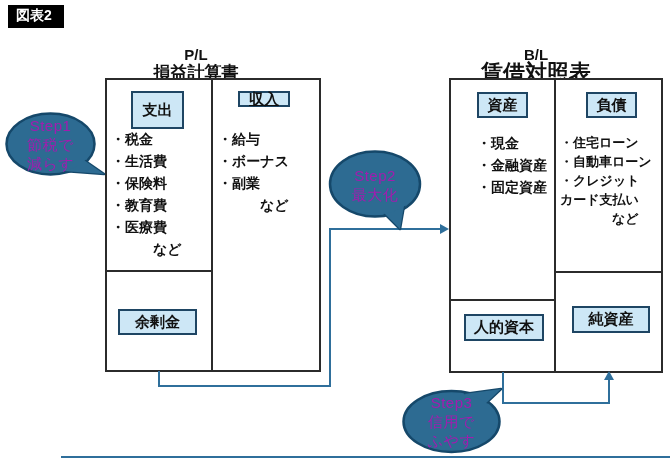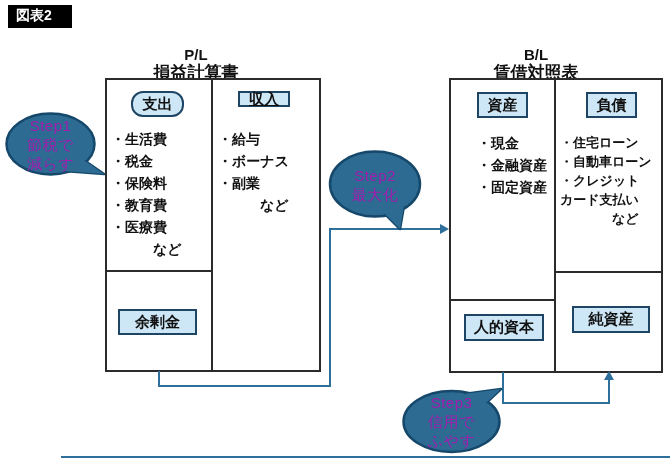--- a/index.html
+++ b/index.html
@@ -2,26 +2,26 @@
 <html><head>
 <meta charset="utf-8">
 <style>
   html,body { margin:0; padding:0; background:#ffffff; }
   .stage {
     position:relative; width:670px; height:460px; background:#ffffff;
     font-family:"Liberation Sans","DejaVu Sans",sans-serif; overflow:hidden;
   }
   .fig-label {
     position:absolute; left:8px; top:5px; background:#000000; color:#ffffff;
-    font-size:14px; font-weight:bold; padding:2px 20px 3px 8px; z-index:4;
+    font-size:14px; font-weight:bold; padding:2px 12px 3px 8px; z-index:4;
   }
   .title { position:absolute; text-align:center; color:#111111; font-weight:bold; z-index:1;margin-top:12px; }
   .title .t1 { font-size:15px; line-height:18px; }
   .title .t2 { font-size:17px; line-height:17px; }
-  .title.bl .t2 { font-size:17px; }
+  .title.bl .t2 { font-size:22px; }
   .box { position:absolute; border:2px solid #2b2b2b; background:#ffffff; box-sizing:border-box; z-index:1; }
   .divider { position:absolute; background:#2b2b2b; z-index:1; }
   .tag {
     position:absolute; background:#cde7f6; border:2px solid #1e4563; box-sizing:border-box;
     display:flex; align-items:center; justify-content:center;
     font-weight:bold; color:#111111; font-size:15px; z-index:2;
   }
   .list { position:absolute; color:#111111; font-weight:bold; white-space:pre; z-index:2; }
   .list .li { }
   .list.lh22 { font-size:14px; line-height:22px; }
@@ -45,25 +45,25 @@
   </div>
   <div class="title bl" style="left:446px; top:34px; width:180px;">
     <div class="t1">B/L</div>
     <div class="t2">賃借対照表</div>
   </div>
 
   <div class="box" style="left:105px; top:78px; width:216px; height:294px;"></div>
   <div class="divider" style="left:211px; top:78px; width:2px; height:294px;"></div>
   <div class="divider" style="left:105px; top:270px; width:108px; height:2px;"></div>
 
-  <div class="tag" style="left:131px; top:91px; width:53px; height:26px;border-radius:12px;">支出</div>
+  <div class="tag" style="left:131px; top:91px; width:53px; height:38px;">支出</div>
   <div class="tag" style="left:238px; top:91px; width:52px; height:16px;text-decoration:underline;">収入</div>
   <div class="tag" style="left:118px; top:309px; width:79px; height:26px;">余剰金</div>
 
-  <div class="list lh22" style="left:111px; top:128px;"><div class="li">・生活費</div><div class="li">・税金</div><div class="li">・保険料</div><div class="li">・教育費</div><div class="li">・医療費</div><div class="li">　　　など</div></div>
+  <div class="list lh22" style="left:111px; top:128px;"><div class="li">・税金</div><div class="li">・生活費</div><div class="li">・保険料</div><div class="li">・教育費</div><div class="li">・医療費</div><div class="li">　　　など</div></div>
   <div class="list lh22" style="left:218px; top:128px;"><div class="li">・給与</div><div class="li">・ボーナス</div><div class="li">・副業</div><div class="li">　　　など</div></div>
 
   <div class="box" style="left:449px; top:78px; width:214px; height:295px;"></div>
   <div class="divider" style="left:554px; top:78px; width:2px; height:295px;"></div>
   <div class="divider" style="left:449px; top:299px; width:107px; height:2px;"></div>
   <div class="divider" style="left:554px; top:271px; width:109px; height:2px;"></div>
 
   <div class="tag" style="left:477px; top:92px; width:51px; height:26px;">資産</div>
   <div class="tag" style="left:586px; top:92px; width:51px; height:26px;">負債</div>
   <div class="tag" style="left:464px; top:314px; width:80px; height:27px;">人的資本</div>

